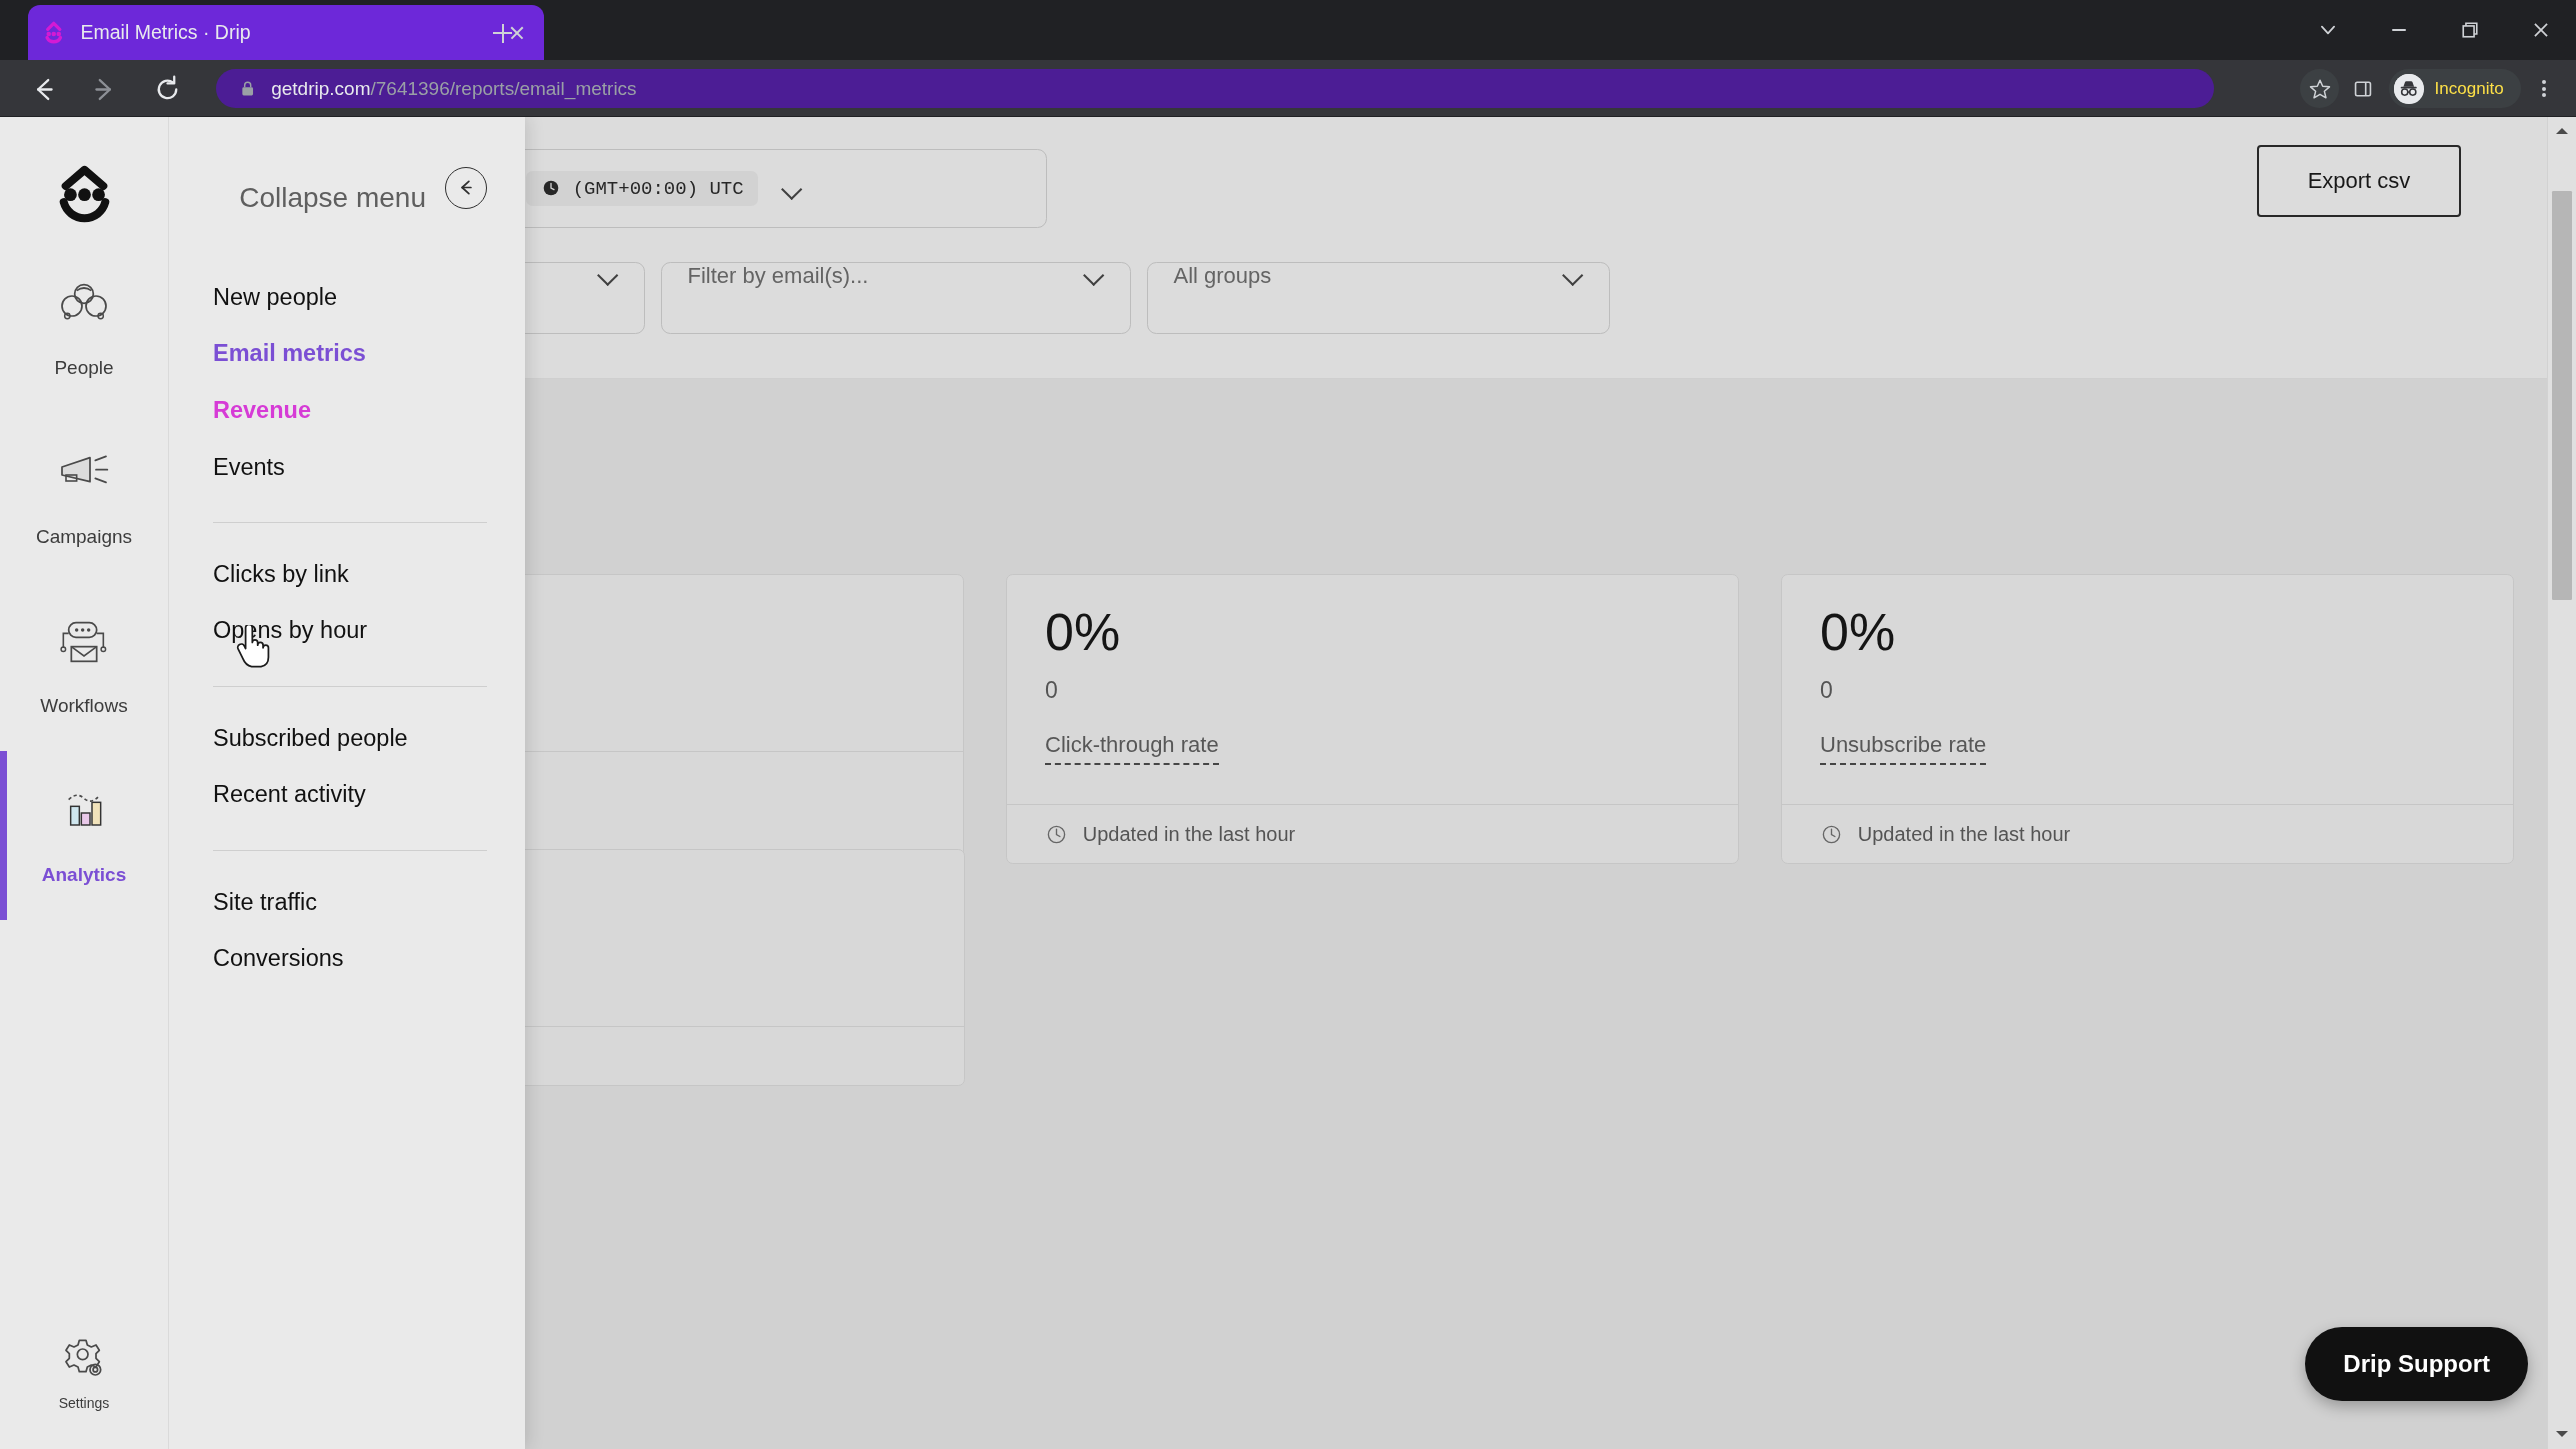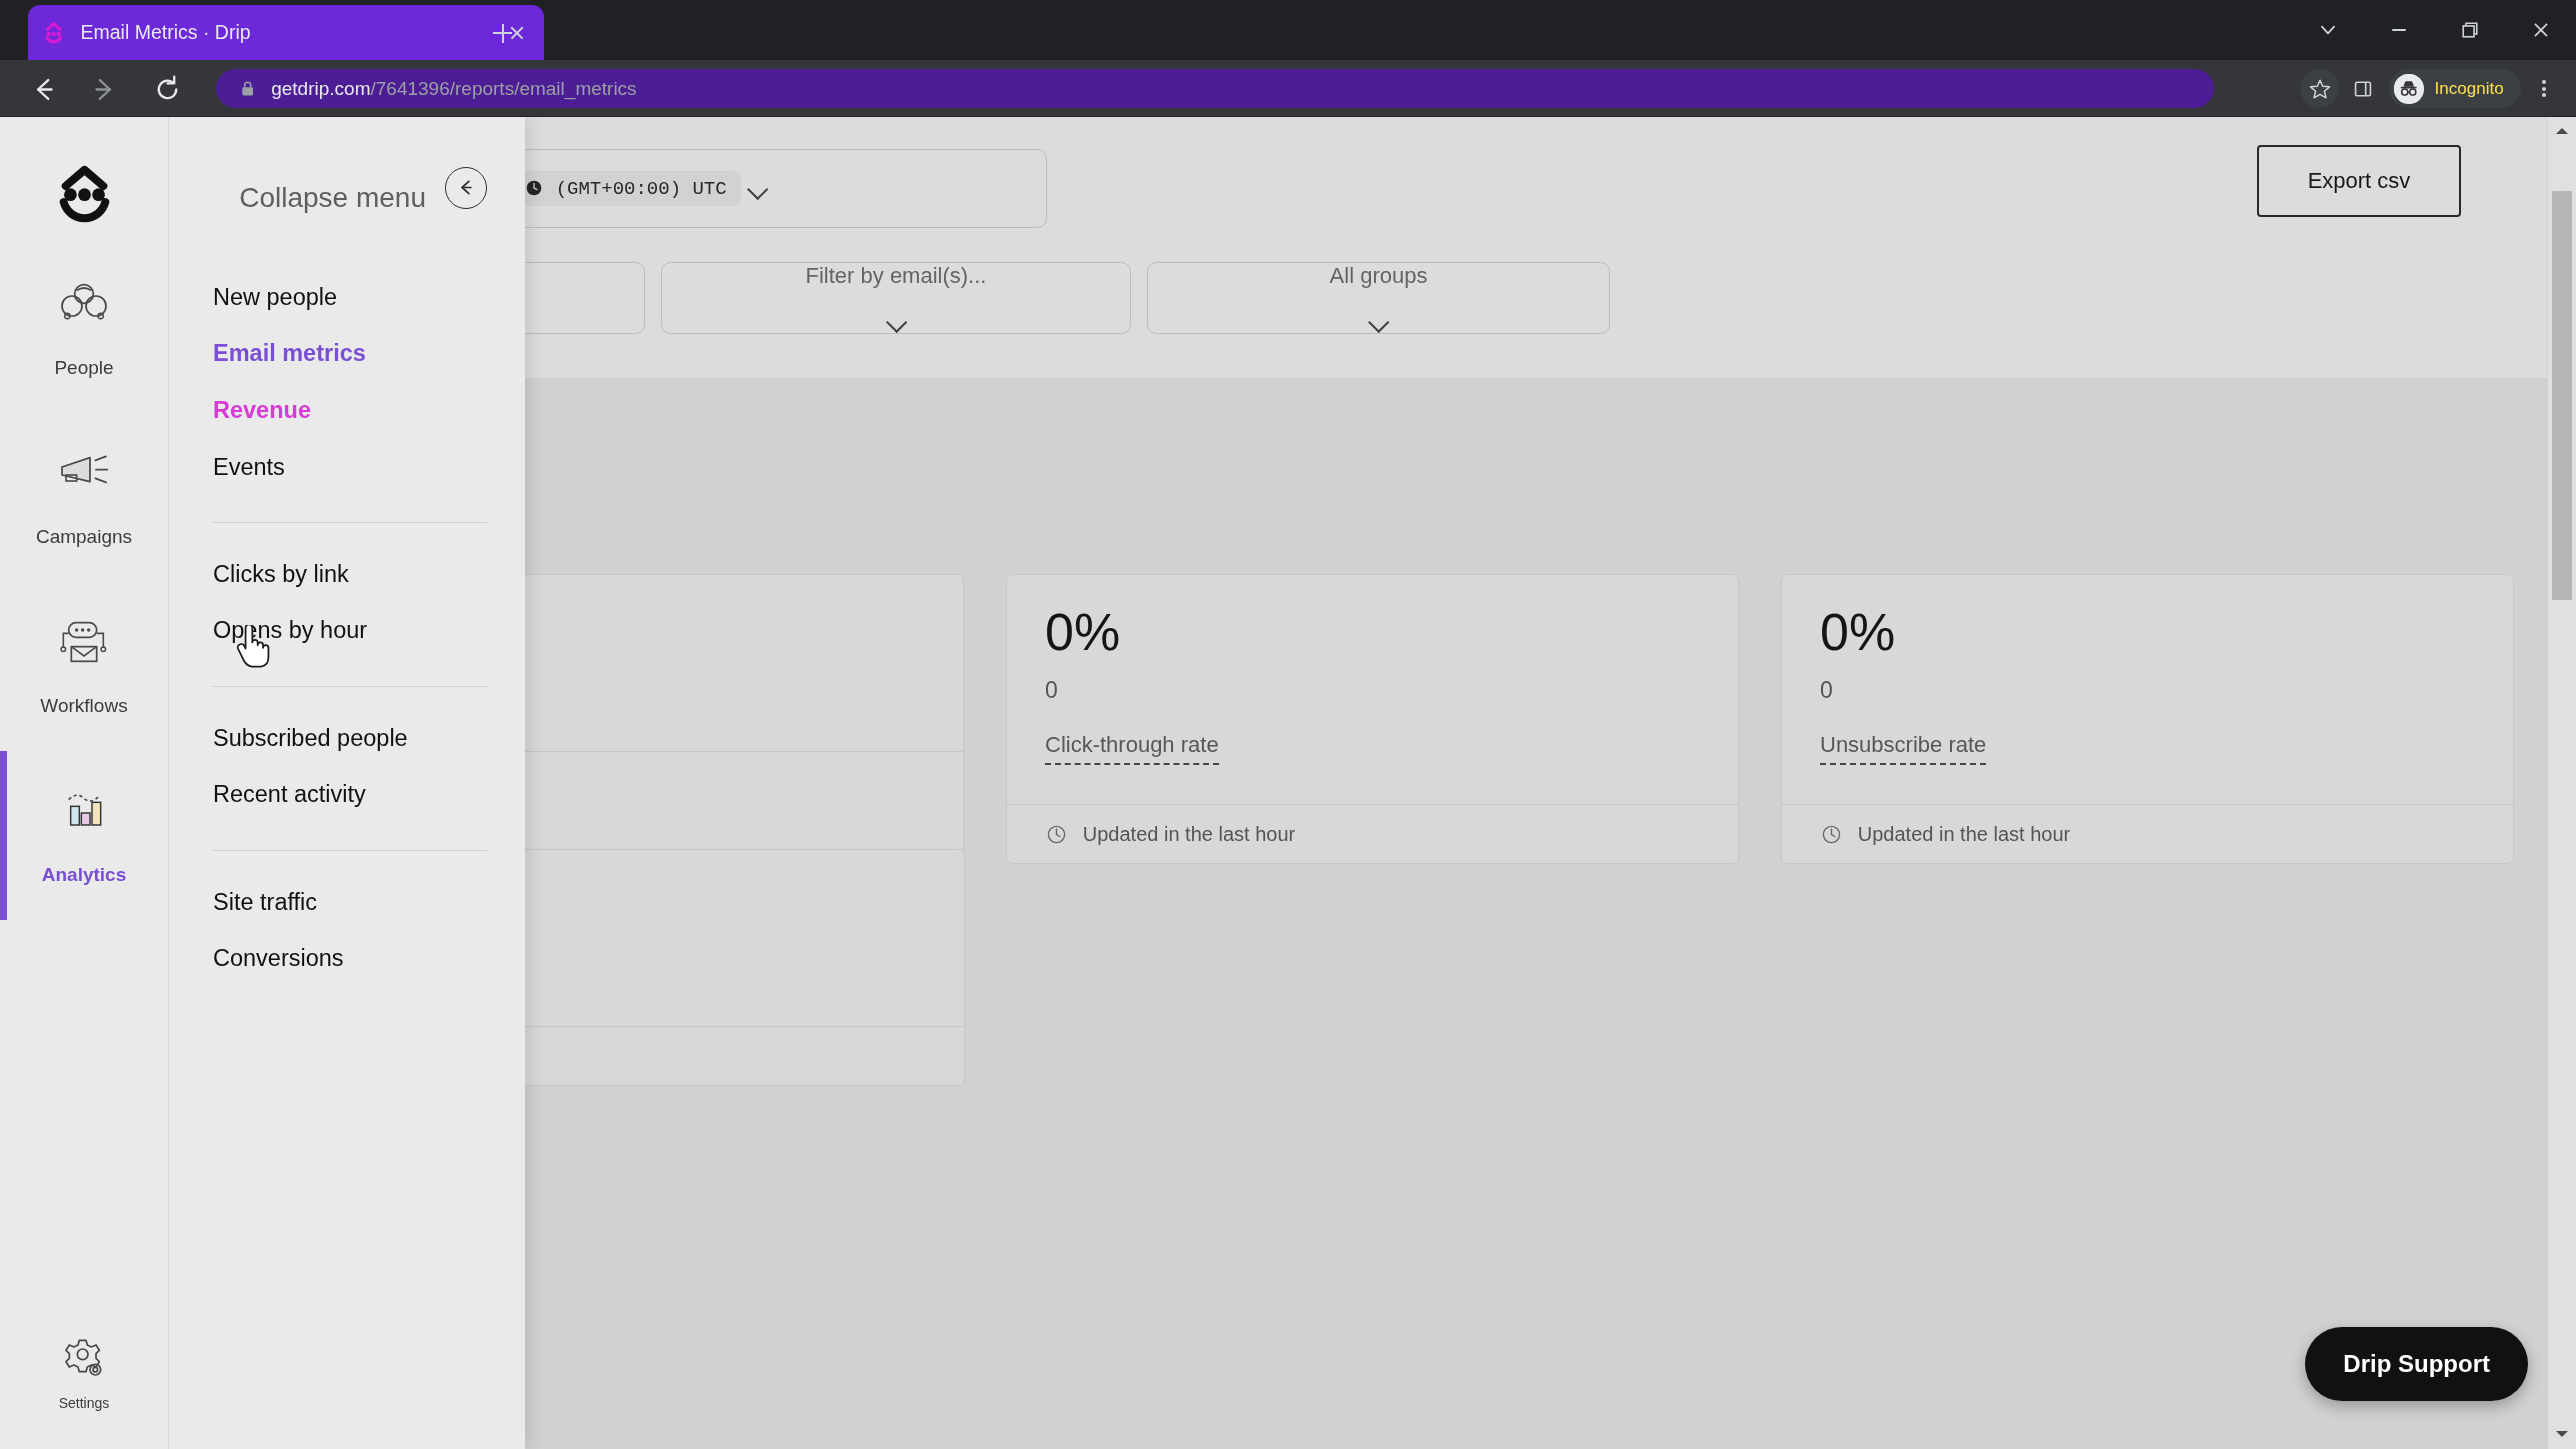--- a/index.html
+++ b/index.html
@@ -107,21 +107,21 @@
   .content { position:absolute; left:169px; right:0; top:0; bottom:0; }
 
   .filterbar {
     position:absolute; left:0; right:0; top:0; height:262px;
     background:#eaeaea; border-bottom:0.7px solid #dcdcdc;
   }
   .fb-row1 { position:absolute; left:0; right:0; top:32px; height:81px; }
   .daterange {
     position:absolute; left:60px; top:0; width:818px; height:79px;
     background:#eaeaea; border:0.7px solid #c9c9c9; border-radius:9.4px;
-    display:flex; align-items:center; padding:0 27px; gap:5px;
+    display:flex; align-items:center; padding:0 27px; gap:22px;
   }
   .dr-text { font-size:24px; color:#202020; white-space:nowrap; }
   .tz-chip {
     display:flex; align-items:center; gap:12px; background:#e0e0e0;
     border-radius:6.7px; padding:6.7px 14.8px;
   }
   .tz-text { font-family:"Liberation Mono", monospace; font-size:19px; color:#2a2a2a; white-space:nowrap; }
   .chev { width:23px; height:23px; position:relative; flex:0 0 23px; }
   .chev::before {
     content:''; position:absolute; left:4px; top:5.4px; width:13.4px; height:13.4px;
@@ -131,21 +131,21 @@
 
   .exportbtn {
     position:absolute; right:115px; top:-4px; width:204px; height:72px;
     background:#eaeaea; border:2px solid #2b2b2b; border-radius:4px;
     font-size:22px; color:#1a1a1a; display:flex; align-items:center; justify-content:center;
   }
 
   .fb-row2 { position:absolute; left:0; right:0; top:145px; height:74px; display:flex; gap:16px; padding-left:60px; }
   .select {
     height:72px; background:#eaeaea; border:0.7px solid #c9c9c9; border-radius:9.4px;
-    display:flex; align-items:center; padding:0 25.5px; font-size:22px; color:#6b6b6b;flex-direction:column;
+    display:flex; align-items:flex-start; padding:0 25.5px; font-size:22px; color:#6b6b6b;
   }
   .select .sel-label { flex:1; white-space:nowrap; }
   .select.w1 { width:416px; } .select.w2 { width:470px; } .select.w3 { width:463px; }
 
   .board { position:absolute; left:0; right:0; top:262px; bottom:0; background:#dfdfdf; }
 
   .sectlink {
     position:absolute; left:62px; top:131px; font-size:24px; color:#5d5d5d;
     border-bottom:2.7px dashed #4a4a4a; padding-bottom:6.7px;
   }

